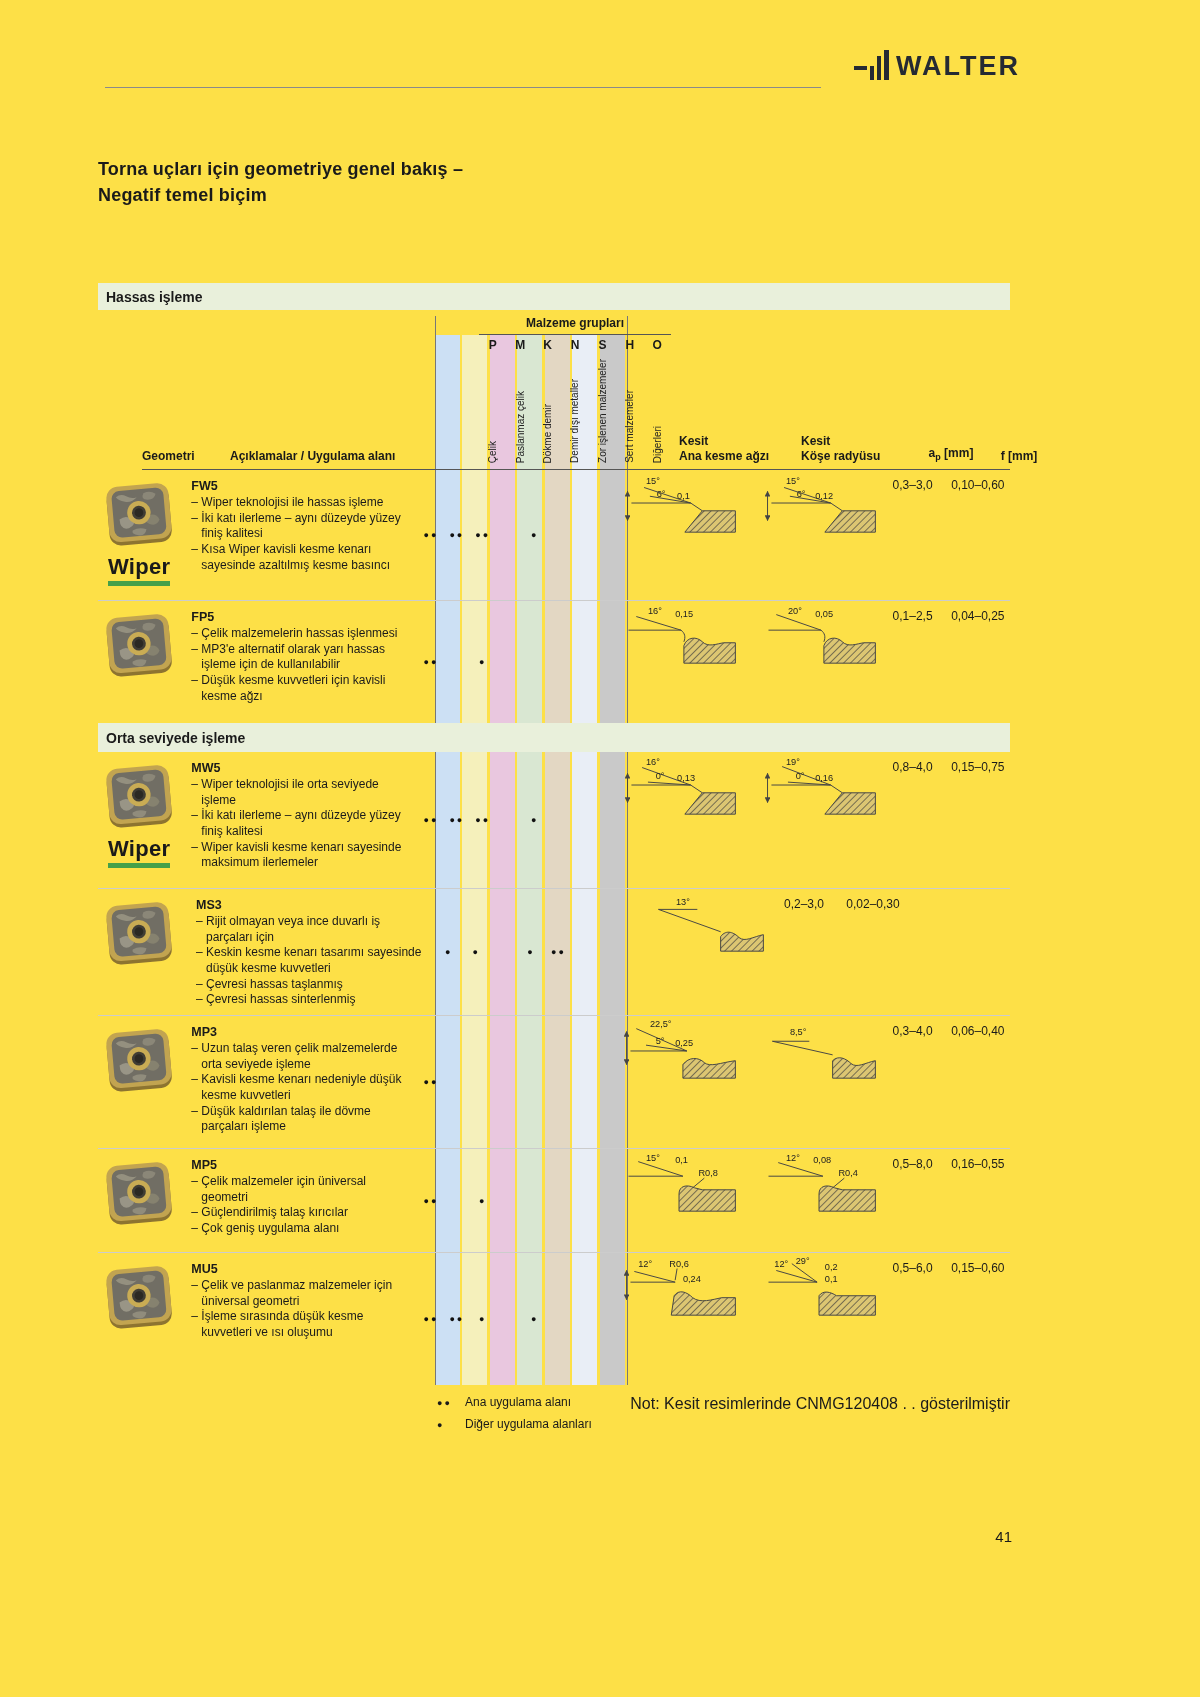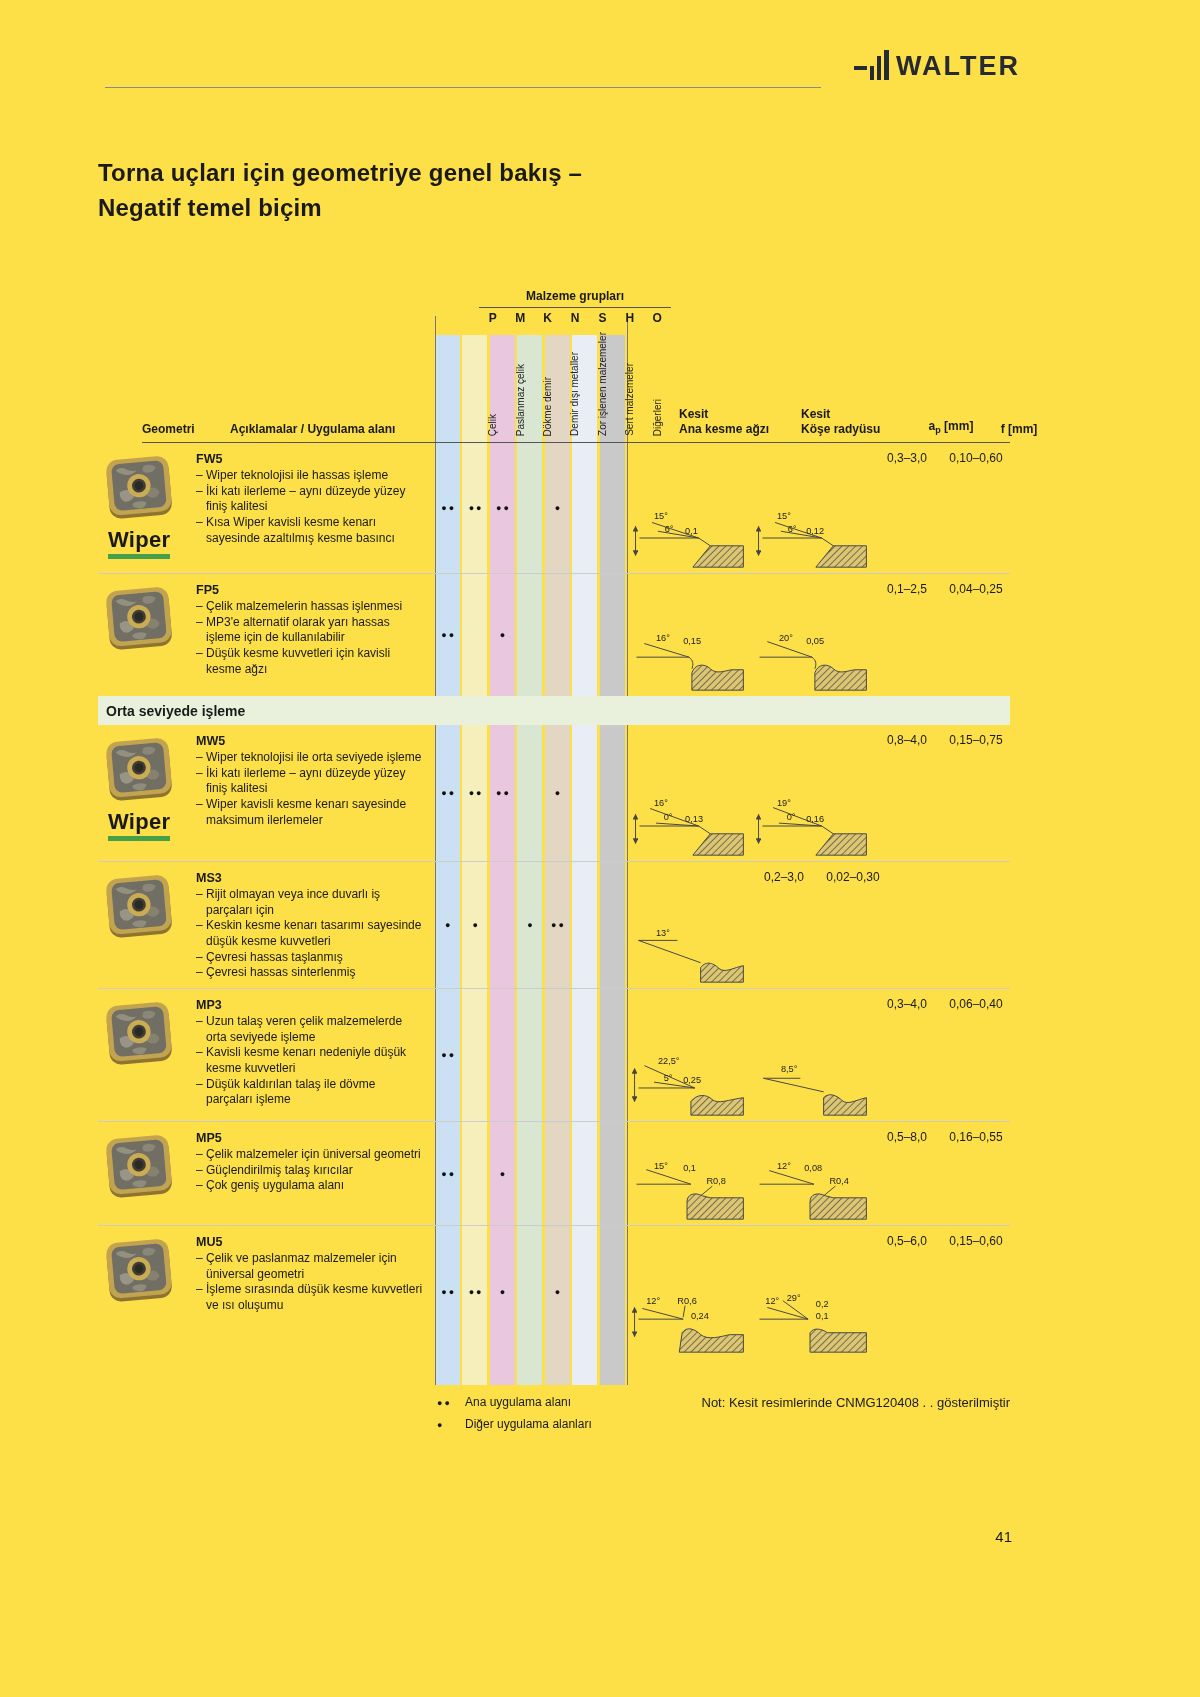--- a/index.html
+++ b/index.html
@@ -10,21 +10,21 @@
   
   .brand { position:absolute; top:50px; right:180px; display:flex; align-items:flex-end; }
   .brand .dash { width:13px; height:4px; background:#252a33; margin:0 3px 10px 0; }
   .brand .b1 { width:4px; height:14px; background:#252a33; margin-right:3px; }
   .brand .b2 { width:4px; height:24px; background:#252a33; margin-right:3px; }
   .brand .b3 { width:5px; height:30px; background:#252a33; }
   .brand .word { font-size:27px; font-weight:bold; letter-spacing:2px; color:#252a33; line-height:1; margin-left:7px; }
   .toprule { position:absolute; left:105px; top:87px; width:716px; height:1px; background:#8a8a8a; }
 
   
-  .title { position:absolute; left:98px; top:156px; font-size:24px; font-weight:bold; line-height:1.45; letter-spacing:0.2px; }
+  .title { position:absolute; left:98px; top:156px; font-size:18px; font-weight:bold; line-height:1.45; letter-spacing:0.2px; }
 
   
   .tbl { position:absolute; left:98px; top:283px; width:912px; height:1102px; font-size:12px; }
   .stripe { position:absolute; top:52px; bottom:0; width:25px; z-index:0; }
   .vrule { position:absolute; top:33px; bottom:0; width:1px; background:#777; z-index:1; }
 
   .secbar { position:relative; z-index:2; background:#e9f0db; display:flex; align-items:center;
             padding-left:8px; font-size:14px; font-weight:bold; }
   .secbar.s1 { height:27px; }
   .secbar.s2 { height:29px; }
@@ -43,32 +43,32 @@
   .trow.no-top { border-top:none; }
   .cell-geo { width:88px; padding:8px 0 0 2px; }
   .insert-img { width:78px; height:71px; display:block; }
   .wiper-logo { display:inline-block; margin:5px 0 0 8px; font-size:22px; font-weight:bold; letter-spacing:0.3px;
                 border-bottom:2px solid #45a049; box-shadow:0 3px 0 #45a049; padding-bottom:1px; }
   .cell-desc { width:249px; padding:8px 12px 0 10px; line-height:1.3; }
   .row-code { font-weight:bold; font-size:12.5px; margin-bottom:1px; }
   .bullet { padding-left:10px; text-indent:-10px; }
   .cell-dots { width:192px; display:flex; align-items:center; }
   .dotcell { flex:1; text-align:center; font-size:9px; letter-spacing:2px; color:#111; }
-  .cell-diag { width:122px; display:flex; align-items:flex-end; justify-content:center; }
+  .cell-diag { width:122px; display:flex; align-items:flex-start; justify-content:center;margin-left:20px; }
   .cell-diag.b { width:123px; }
   .diag { width:120px; height:68px; }
   .dln { stroke:#444; stroke-width:1; fill:none; }
   .diag text { font-size:9.5px; fill:#222; font-family:"Liberation Sans","DejaVu Sans",sans-serif; }
   .cell-ap { width:70px; padding-top:8px; text-align:center; }
   .cell-f { width:68px; padding-top:8px; text-align:center; }
 
   
   .legend { position:absolute; left:437px; top:1392px; font-size:12px; line-height:1.8; }
   .legend .lg-dots { display:inline-block; width:28px; font-size:9px; letter-spacing:2px; }
-  .note { position:absolute; right:190px; top:1395px; width:420px; text-align:right; font-size:13px; }
+  .note { position:absolute; right:190px; top:1395px; width:420px; text-align:right; font-size:16px; }
   .pagenum { position:absolute; right:188px; top:1528px; font-size:15px; }
   sub { font-size:9px; }
   .hiddensvg { position:absolute; width:0; height:0; }
 </style>
 </head>
 <body>
 
 <div class="page">
 
   <svg class="hiddensvg" aria-hidden="true">
@@ -117,20 +117,23 @@
     <div class="stripe" style="left: 337px; background: rgb(204, 224, 244);"></div>
     <div class="stripe" style="left: 364px; background: rgb(245, 240, 187);"></div>
     <div class="stripe" style="left: 392px; background: rgb(233, 199, 223);"></div>
     <div class="stripe" style="left: 419px; background: rgb(217, 231, 210);"></div>
     <div class="stripe" style="left: 447px; background: rgb(227, 215, 195);"></div>
     <div class="stripe" style="left: 474px; background: rgb(233, 238, 246);"></div>
     <div class="stripe" style="left: 502px; background: rgb(201, 201, 201);"></div>
     <div class="vrule" style="left:337px"></div>
     <div class="vrule" style="left:529px"></div>
 
+    <div class="secbar s1">
+      <span>Hassas işleme</span>
+    </div>
 
     <div class="thead">
       <div class="mgtitle">Malzeme grupları</div>
       <div class="mgline"></div>
       <div class="mletters">
         <div>P</div>
         <div>M</div>
         <div>K</div>
         <div>N</div>
         <div>S</div>

